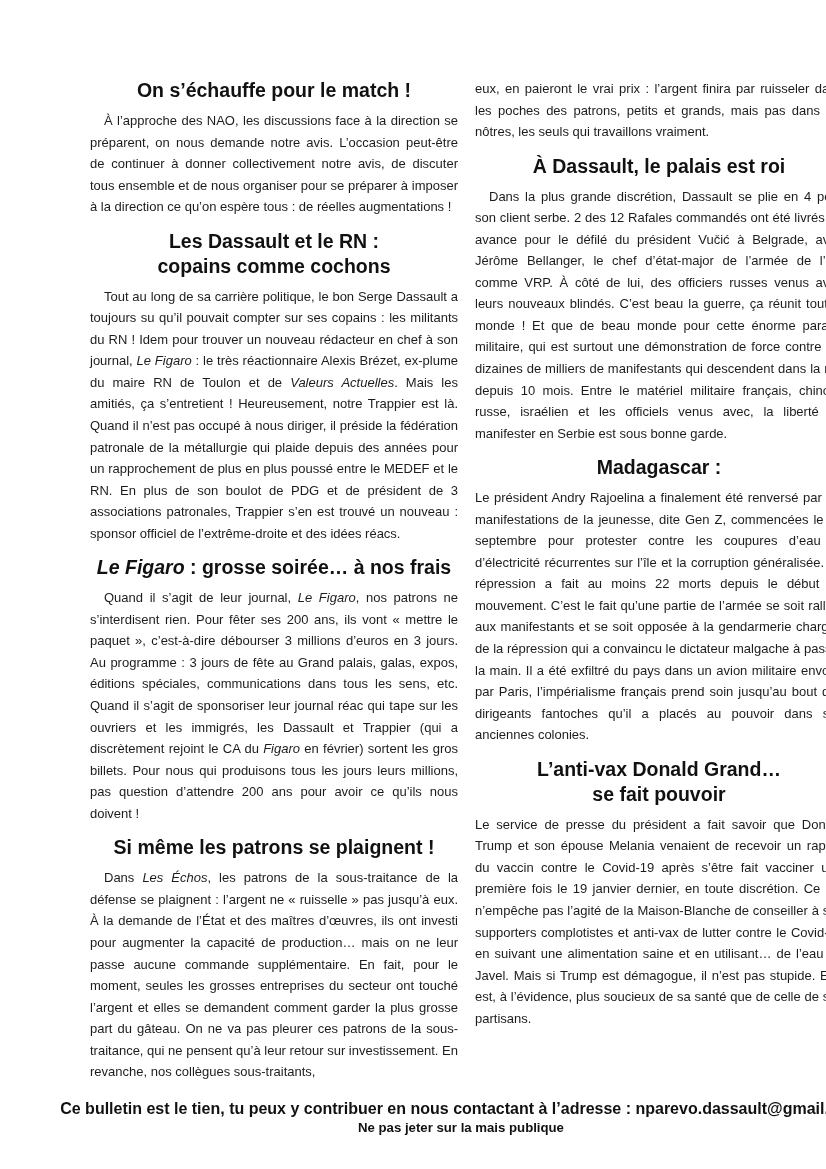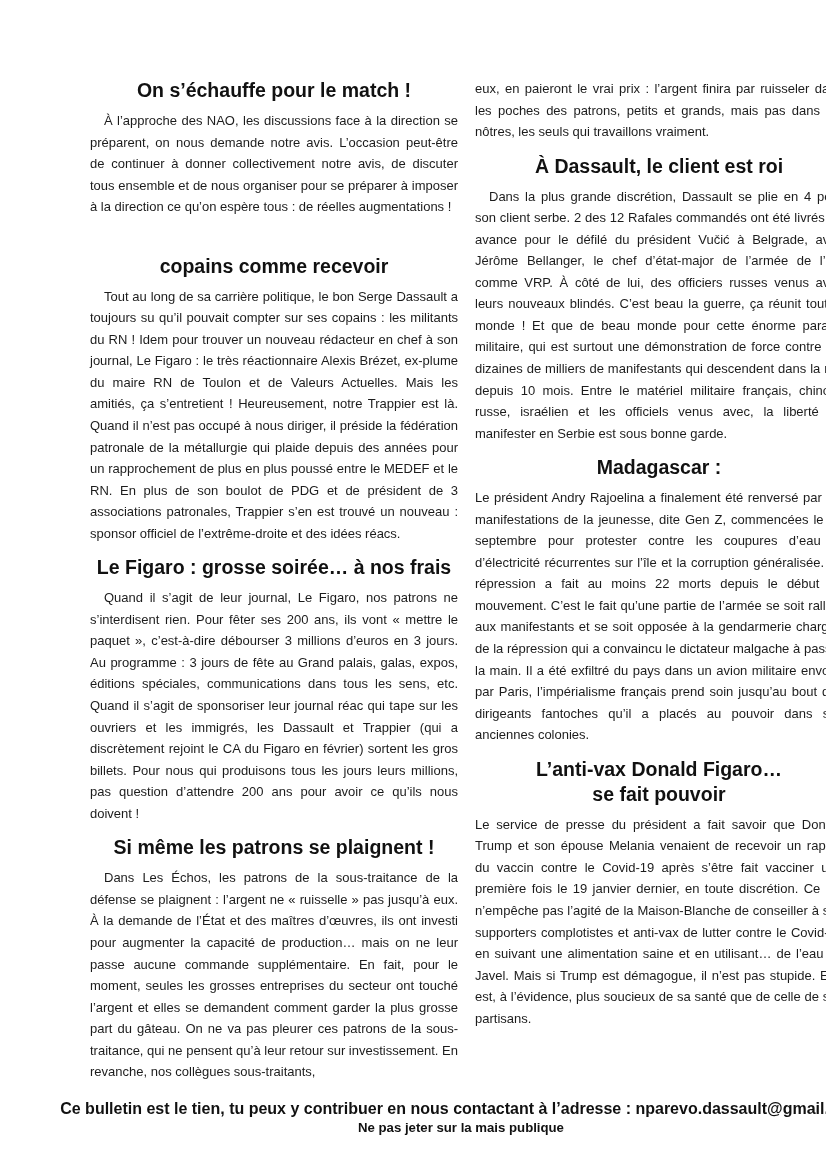--- a/index.html
+++ b/index.html
@@ -22,21 +22,21 @@
     font-size:19.5px;line-height:25px;
     font-weight:bold;text-align:center;color:#111111;
   }
   .col .heading:first-child{margin-top:0;}
   .para{
     margin:0 0 2px 0;
     font-size:13px;line-height:21.55px;
     text-align:justify;
   }
   .para.ind{text-indent:14px;}
-  .it{}
+  .it{font-style:italic;}
   .vertical-note{
     position:absolute;right:12px;bottom:86px;
     writing-mode:vertical-rl;transform:rotate(180deg);
     font-weight:bold;font-style:italic;
     font-size:14.5px;letter-spacing:0.2px;
     white-space:nowrap;color:#151515;
   }
   .footer{
     position:absolute;left:0;right:0;bottom:32px;
     text-align:center;color:#111111;
@@ -45,34 +45,34 @@
   .footer-line2{font-weight:bold;font-size:13.2px;line-height:19px;}
 </style>
 </head>
 <body>
 
 <div class="page">
   <div class="content">
     <div class="col">
         <h2 class="heading"><span>On s’échauffe pour le match&nbsp;!</span></h2>
         <p class="para ind"><span>À l’approche des NAO, les discussions face à la direction se préparent, on nous demande notre avis. L’occasion peut-être de continuer à donner collectivement notre avis, de discuter tous ensemble et de nous organiser pour se préparer à imposer à la direction ce qu’on espère tous&nbsp;: de réelles augmentations&nbsp;!</span></p>
-        <h2 class="heading"><br><span>copains comme recevoir</span></h2>
+        <h2 class="heading"><span>Les Dassault et le RN&nbsp;:</span><br><span>copains comme cochons</span></h2>
         <p class="para ind"><span>Tout au long de sa carrière politique, le bon Serge Dassault a toujours su qu’il pouvait compter sur ses copains&nbsp;: les militants du RN&nbsp;! Idem pour trouver un nouveau rédacteur en chef à son journal, </span><span class="it">Le Figaro</span><span>&nbsp;: le très réactionnaire Alexis Brézet, ex-plume du maire RN de Toulon et de </span><span class="it">Valeurs Actuelles</span><span>. Mais les amitiés, ça s’entretient&nbsp;! Heureusement, notre Trappier est là. Quand il n’est pas occupé à nous diriger, il préside la fédération patronale de la métallurgie qui plaide depuis des années pour un rapprochement de plus en plus poussé entre le MEDEF et le RN. En plus de son boulot de PDG et de président de 3 associations patronales, Trappier s’en est trouvé un nouveau&nbsp;: sponsor officiel de l’extrême-droite et des idées réacs.</span></p>
         <h2 class="heading"><span class="it">Le Figaro</span><span>&nbsp;: grosse soirée… à nos frais</span></h2>
         <p class="para ind"><span>Quand il s’agit de leur journal, </span><span class="it">Le Figaro</span><span>, nos patrons ne s’interdisent rien. Pour fêter ses 200&nbsp;ans, ils vont «&nbsp;mettre le paquet&nbsp;», c’est-à-dire débourser 3 millions d’euros en 3 jours. Au programme&nbsp;: 3 jours de fête au Grand palais, galas, expos, éditions spéciales, communications dans tous les sens, etc. Quand il s’agit de sponsoriser leur journal réac qui tape sur les ouvriers et les immigrés, les Dassault et Trappier (qui a discrètement rejoint le CA du </span><span class="it">Figaro</span><span> en février) sortent les gros billets. Pour nous qui produisons tous les jours leurs millions, pas question d’attendre 200&nbsp;ans pour avoir ce qu’ils nous doivent&nbsp;!</span></p>
         <h2 class="heading"><span>Si même les patrons se plaignent&nbsp;!</span></h2>
         <p class="para ind"><span>Dans </span><span class="it">Les Échos</span><span>, les patrons de la sous-traitance de la défense se plaignent&nbsp;: l’argent ne «&nbsp;ruisselle&nbsp;» pas jusqu’à eux. À la demande de l’État et des maîtres d’œuvres, ils ont investi pour augmenter la capacité de production… mais on ne leur passe aucune commande supplémentaire. En fait, pour le moment, seules les grosses entreprises du secteur ont touché l’argent et elles se demandent comment garder la plus grosse part du gâteau. On ne va pas pleurer ces patrons de la sous-traitance, qui ne pensent qu’à leur retour sur investissement. En revanche, nos collègues sous-traitants,</span></p>
       </div>
     <div class="col">
         <p class="para"><span>eux, en paieront le vrai prix&nbsp;: l’argent finira par ruisseler dans les poches des patrons, petits et grands, mais pas dans les nôtres, les seuls qui travaillons vraiment.</span></p>
-        <h2 class="heading"><span>À Dassault, le client est roi</span></h2>
+        <h2 class="heading"><span>À Dassault, le palais est roi</span></h2>
         <p class="para ind"><span>Dans la plus grande discrétion, Dassault se plie en 4 pour son client serbe. 2 des 12 Rafales commandés ont été livrés en avance pour le défilé du président Vučić à Belgrade, avec Jérôme Bellanger, le chef d’état-major de l’armée de l’air, comme VRP. À côté de lui, des officiers russes venus avec leurs nouveaux blindés. C’est beau la guerre, ça réunit tout le monde&nbsp;! Et que de beau monde pour cette énorme parade militaire, qui est surtout une démonstration de force contre les dizaines de milliers de manifestants qui descendent dans la rue depuis 10&nbsp;mois. Entre le matériel militaire français, chinois, russe, israélien et les officiels venus avec, la liberté de manifester en Serbie est sous bonne garde.</span></p>
         <h2 class="heading"><span>Madagascar&nbsp;:</span><br></h2>
         <p class="para"><span>Le président Andry Rajoelina a finalement été renversé par les manifestations de la jeunesse, dite Gen Z, commencées le 25 septembre pour protester contre les coupures d’eau et d’électricité récurrentes sur l’île et la corruption généralisée. La répression a fait au moins 22 morts depuis le début du mouvement. C’est le fait qu’une partie de l’armée se soit ralliée aux manifestants et se soit opposée à la gendarmerie chargée de la répression qui a convaincu le dictateur malgache à passer la main. Il a été exfiltré du pays dans un avion militaire envoyé par Paris, l’impérialisme français prend soin jusqu’au bout des dirigeants fantoches qu’il a placés au pouvoir dans ses anciennes colonies.</span></p>
-        <h2 class="heading"><span>L’anti-vax Donald Figaro…</span><br><span>se fait pouvoir</span></h2>
+        <h2 class="heading"><span>L’anti-vax Donald Grand…</span><br><span>se fait pouvoir</span></h2>
         <p class="para"><span>Le service de presse du président a fait savoir que Donald Trump et son épouse Melania venaient de recevoir un rappel du vaccin contre le Covid-19 après s’être fait vacciner une première fois le 19 janvier dernier, en toute discrétion. Ce qui n’empêche pas l’agité de la Maison-Blanche de conseiller à ses supporters complotistes et anti-vax de lutter contre le Covid-19 en suivant une alimentation saine et en utilisant… de l’eau de Javel. Mais si Trump est démagogue, il n’est pas stupide. Et il est, à l’évidence, plus soucieux de sa santé que de celle de ses partisans.</span></p>
       </div>
   </div>
 
   <div class="vertical-note">Si ce bulletin te plaît… fais le circuler&nbsp;!</div>
 
   <div class="footer">
     <div class="footer-line1">Ce bulletin est le tien, tu peux y contribuer en nous contactant à l’adresse&nbsp;: nparevo.dassault@gmail.com</div>
     <div class="footer-line2">Ne pas jeter sur la mais publique</div>
   </div>

